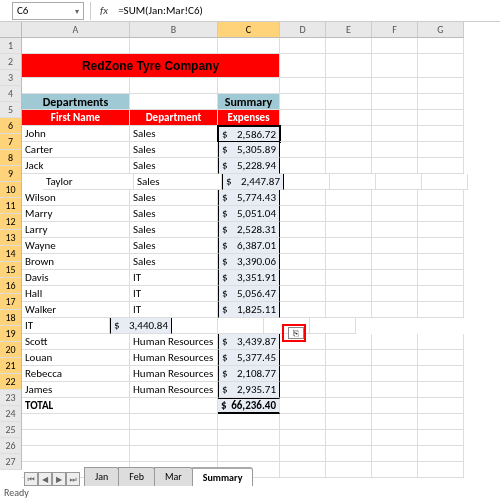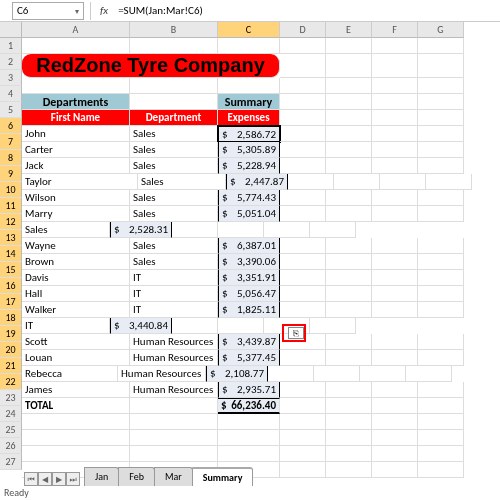--- a/index.html
+++ b/index.html
@@ -15,21 +15,21 @@
   .corner { position:absolute; left:0; top:0; width:22px; height:16px; background:#e8e8e8; border-right:1px solid #bbb; border-bottom:1px solid #bbb;}
   .col-headers { position:absolute; left:22px; top:0; height:16px; display:flex;}
   .col-h { background:#e8e8e8; border-right:1px solid #ccc; border-bottom:1px solid #bbb; display:flex; align-items:center; justify-content:center; color:#555; font-size:10px;}
   .col-h.sel { background:#ffd37a; color:#000; }
   .row-headers { position:absolute; left:0; top:16px; width:22px;}
   .row-h { height:16px; background:#e8e8e8; border-right:1px solid #bbb; border-bottom:1px solid #ddd; display:flex; align-items:center; justify-content:center; font-size:10px; color:#555;}
   .row-h.sel { background:#ffd37a; color:#000; }
   .grid { position:absolute; left:22px; top:16px; }
   .row { display:flex; height:16px; }
   .cell { border-right:1px solid #ddd; border-bottom:1px solid #ddd; display:flex; align-items:center; padding:0 3px; overflow:hidden; white-space:nowrap; }
-  .title-cell { background:#ff0000; color:#000; font-weight:bold; font-size:20px; justify-content:center; font-family:'Arial Black',Arial,sans-serif;border-radius:9px; }
+  .title-cell { background:#ff0000; color:#000; font-weight:bold; font-size:12px; justify-content:center; font-family:'Arial Black',Arial,sans-serif; }
   .dept-head { background:#9fc9d4; justify-content:center; font-weight:bold; font-size:12px;}
   .summ-head { background:#9fc9d4; justify-content:center; font-weight:bold; font-size:12px;}
   .hdr-cell { background:#ff0000; color:#fff; font-weight:bold; justify-content:center; font-size:11px;}
   .exp-cell { justify-content:space-between; background:#e8edf5;}
   .exp-cell.top { border-top:1.5px solid #000;}
   .total-row .cell:first-child { font-weight:bold; }
   .thick-sel { outline:2px solid #000; outline-offset:-1px;}
   .autofill-red { position:absolute; border:2px solid red; pointer-events:none; }
   .sheet-tabs { position:absolute; left:24px; bottom:14px; height:20px; display:flex; align-items:flex-end; gap:0; font-size:10px;}
   .tab-nav { display:flex; margin-right:4px;}
@@ -169,21 +169,21 @@
           <div class="cell exp-cell" style="width: 62px; border-left: 1.5px solid rgb(0, 0, 0); border-right: 1.5px solid rgb(0, 0, 0);">
             <span class="dollar">$</span>
             <span class="amount">5,228.94</span>
           </div>
           <div class="cell " style="width: 46px;"></div>
           <div class="cell " style="width: 46px;"></div>
           <div class="cell " style="width: 46px;"></div>
           <div class="cell " style="width: 46px;"></div>
         </div>
         <div class="row">
-          <div class="cell " style="width: 116px;">Taylor</div>
+          <div class="cell " style="width: 91px; margin-left: 21px;">Taylor</div>
           <div class="cell " style="width: 88px;">Sales</div>
           <div class="cell exp-cell" style="width: 62px; border-left: 1.5px solid rgb(0, 0, 0); border-right: 1.5px solid rgb(0, 0, 0);">
             <span class="dollar">$</span>
             <span class="amount">2,447.87</span>
           </div>
           <div class="cell " style="width: 46px;"></div>
           <div class="cell " style="width: 46px;"></div>
           <div class="cell " style="width: 46px;"></div>
           <div class="cell " style="width: 46px;"></div>
         </div>
@@ -205,20 +205,21 @@
           <div class="cell exp-cell" style="width: 62px; border-left: 1.5px solid rgb(0, 0, 0); border-right: 1.5px solid rgb(0, 0, 0);">
             <span class="dollar">$</span>
             <span class="amount">5,051.04</span>
           </div>
           <div class="cell " style="width: 46px;"></div>
           <div class="cell " style="width: 46px;"></div>
           <div class="cell " style="width: 46px;"></div>
           <div class="cell " style="width: 46px;"></div>
         </div>
         <div class="row">
+          <div class="cell " style="width: 108px;">Larry</div>
           <div class="cell " style="width: 88px;">Sales</div>
           <div class="cell exp-cell" style="width: 62px; border-left: 1.5px solid rgb(0, 0, 0); border-right: 1.5px solid rgb(0, 0, 0);">
             <span class="dollar">$</span>
             <span class="amount">2,528.31</span>
           </div>
           <div class="cell " style="width: 46px;"></div>
           <div class="cell " style="width: 46px;"></div>
           <div class="cell " style="width: 46px;"></div>
           <div class="cell " style="width: 46px;"></div>
         </div>
@@ -311,21 +312,21 @@
           <div class="cell exp-cell" style="width: 62px; border-left: 1.5px solid rgb(0, 0, 0); border-right: 1.5px solid rgb(0, 0, 0);">
             <span class="dollar">$</span>
             <span class="amount">5,377.45</span>
           </div>
           <div class="cell " style="width: 46px;"></div>
           <div class="cell " style="width: 46px;"></div>
           <div class="cell " style="width: 46px;"></div>
           <div class="cell " style="width: 46px;"></div>
         </div>
         <div class="row">
-          <div class="cell " style="width: 96px;">Rebecca</div>
+          <div class="cell " style="width: 108px;">Rebecca</div>
           <div class="cell " style="width: 88px;">Human Resources</div>
           <div class="cell exp-cell" style="width: 62px; border-left: 1.5px solid rgb(0, 0, 0); border-right: 1.5px solid rgb(0, 0, 0);">
             <span class="dollar">$</span>
             <span class="amount">2,108.77</span>
           </div>
           <div class="cell " style="width: 46px;"></div>
           <div class="cell " style="width: 46px;"></div>
           <div class="cell " style="width: 46px;"></div>
           <div class="cell " style="width: 46px;"></div>
         </div>

